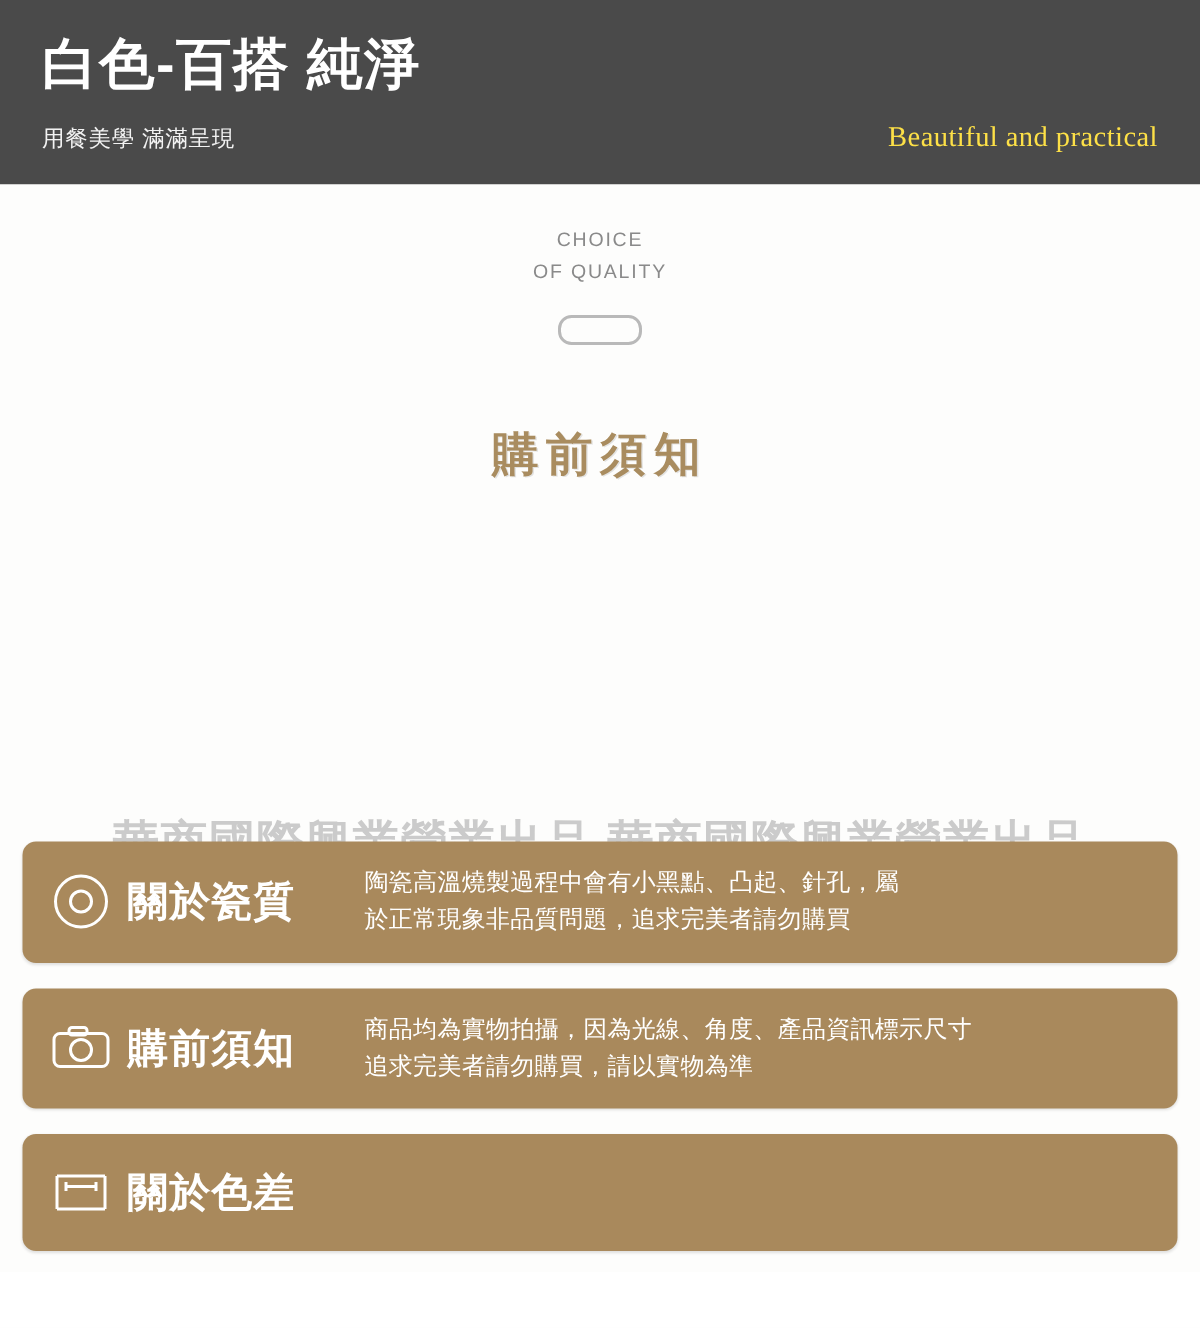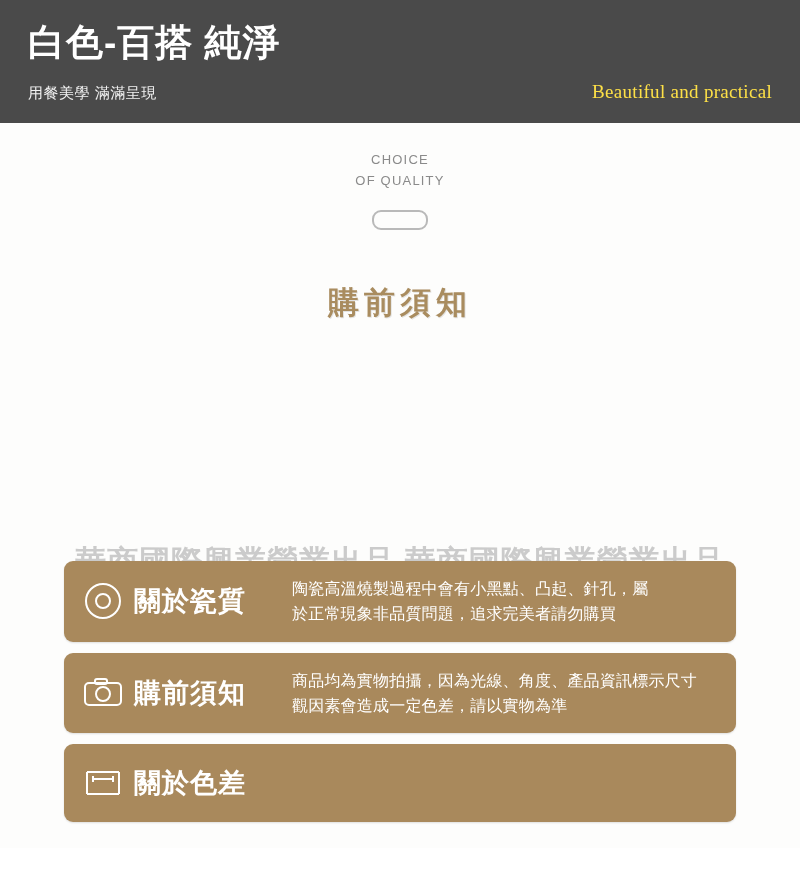--- a/index.html
+++ b/index.html
@@ -112,22 +112,22 @@
 
   
   .cards {
     position: absolute;
     top: 438px;
     left: 0;
     width: 800px;
   }
   .card {
     position: relative;
-    width: 672px;
-    margin: 0 auto 11px auto;
+    width: 770px;
+    margin: 0 auto 17px auto;
     background: #a9895c;
     border-radius: 9px;
     box-sizing: border-box;
     padding: 15px 18px 15px 16px;
     display: flex;
     align-items: center;
     min-height: 78px;
     box-shadow: 0 1px 2px rgba(0,0,0,0.12);
   }
   .card-left {
@@ -209,21 +209,21 @@
           <svg width="44" height="44" viewBox="0 0 44 44">
             <rect x="4" y="12" width="36" height="22" rx="4" fill="none" stroke="#ffffff" stroke-width="2"></rect>
             <rect x="14" y="8" width="12" height="5" rx="2" fill="none" stroke="#ffffff" stroke-width="2"></rect>
             <circle cx="22" cy="23" r="7" fill="none" stroke="#ffffff" stroke-width="2"></circle>
           </svg>
         </div>
         <div class="card-label">購前須知</div>
       </div>
       <div class="card-text">
         <span>商品均為實物拍攝，因為光線、角度、產品資訊標示尺寸</span>
-        <span>觀因素會造成一定色差，請以實物為準</span>
+        <span>追求完美者請勿購買，請以實物為準</span>
       </div>
     </div>
 
     <div class="card">
       <div class="card-left">
         <div class="icon-box">
           <svg width="44" height="44" viewBox="0 0 44 44">
             <path d="M6 11 V33 M38 11 V33" stroke="#ffffff" stroke-width="2" fill="none"></path>
             <path d="M6 11 H38 M6 33 H38" stroke="#ffffff" stroke-width="2" fill="none"></path>
             <path d="M12 18 H32" stroke="#ffffff" stroke-width="2" fill="none"></path>

